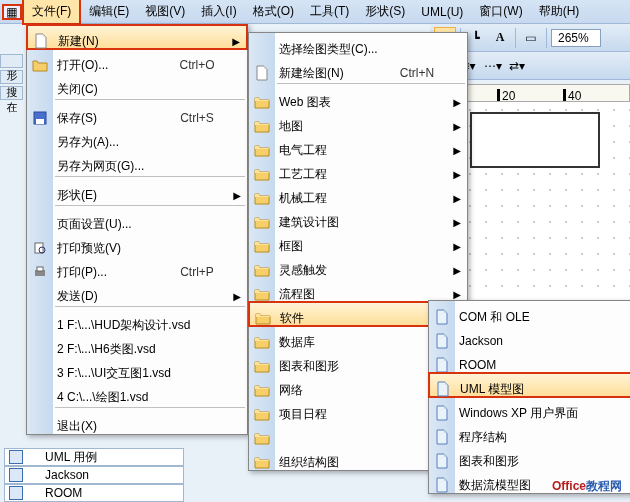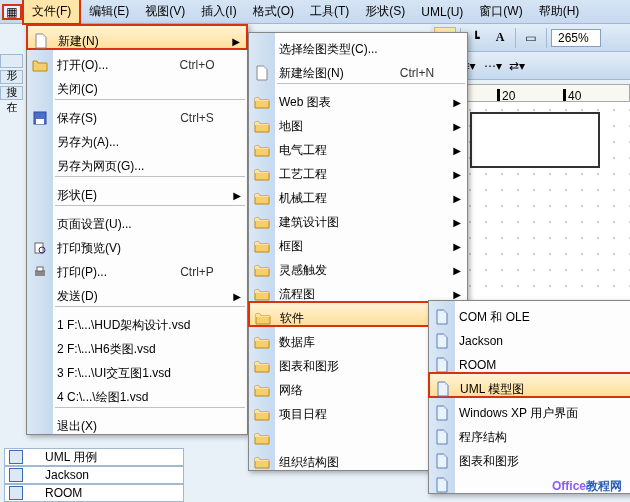--- a/index.html
+++ b/index.html
@@ -29,21 +29,21 @@
 svg.page{width:14px;height:16px}
 .side{position:absolute;left:0;top:52px;width:24px;height:450px}
 .side .tabv{writing-mode:vertical-rl;background:#e0ebf5;border:1px solid #a0b8d0;padding:6px 3px;margin:2px 0;font-size:11px}
 .bot{position:absolute;left:4px;bottom:0;width:180px}
 .bot .itm{height:18px;background:#fff;border:1px solid #a0b8d0;display:flex;align-items:center;padding:0 4px;gap:22px;font-size:11px}
 .ruler{position:absolute;left:430px;top:84px;right:0;height:18px;background:#f8f8f0;border:1px solid #aaa;font-size:9px;display:flex;align-items:flex-end}
 .ruler span{flex:1;border-left:3px solid #000000;padding-left:2px;height:12px}
 .canvas{position:absolute;left:430px;top:102px;right:0;height:200px;background:#fff;background-image:radial-gradient(#ccc 1px,transparent 1px);background-size:16px 16px}
 .canvas .shape{position:absolute;left:40px;top:10px;width:130px;height:56px;border:2px solid #333;background:#fff}
 .watermark{position:absolute;right:8px;bottom:6px;font-size:22px;font-weight:bold}
-.watermark .o{color:#8b5cf6}.watermark .b{color:#2a5db0}
+.watermark .o{color:#b91c1c}.watermark .b{color:#2a5db0}
 .watermark .url{display:block;font-size:12px;color:#e07a1a;font-weight:normal;text-align:right}
 .gicon{width:14px;height:14px;border:1px solid #3a6eb0;display:inline-block;background:#dce8f7}
 </style>
 </head>
 <body>
 
 <div class="menubar">
   <span class="appicon">▦</span>
   <span class="active">文件(F)</span>
   <span>编辑(E)</span>
@@ -441,20 +441,21 @@
         </span>
         <span class="lbl">图表和图形</span>
       </div>
       <div class="mi">
         <span class="ic">
           <svg class="page" viewBox="0 0 14 16">
             <path fill="#eaf2fb" stroke="#5a7fb8" d="M2 1h7l3 3v11H2z"></path>
             <path fill="#c6d9ee" d="M9 1v3h3"></path>
           </svg>
         </span>
+        <span class="lbl">数据流模型图</span>
       </div>
     </div>
 </div>
 
 <div class="bot">
   <div class="itm">
       <span class="gicon"></span>
       <span>UML 用例</span>
     </div>
   <div class="itm">

